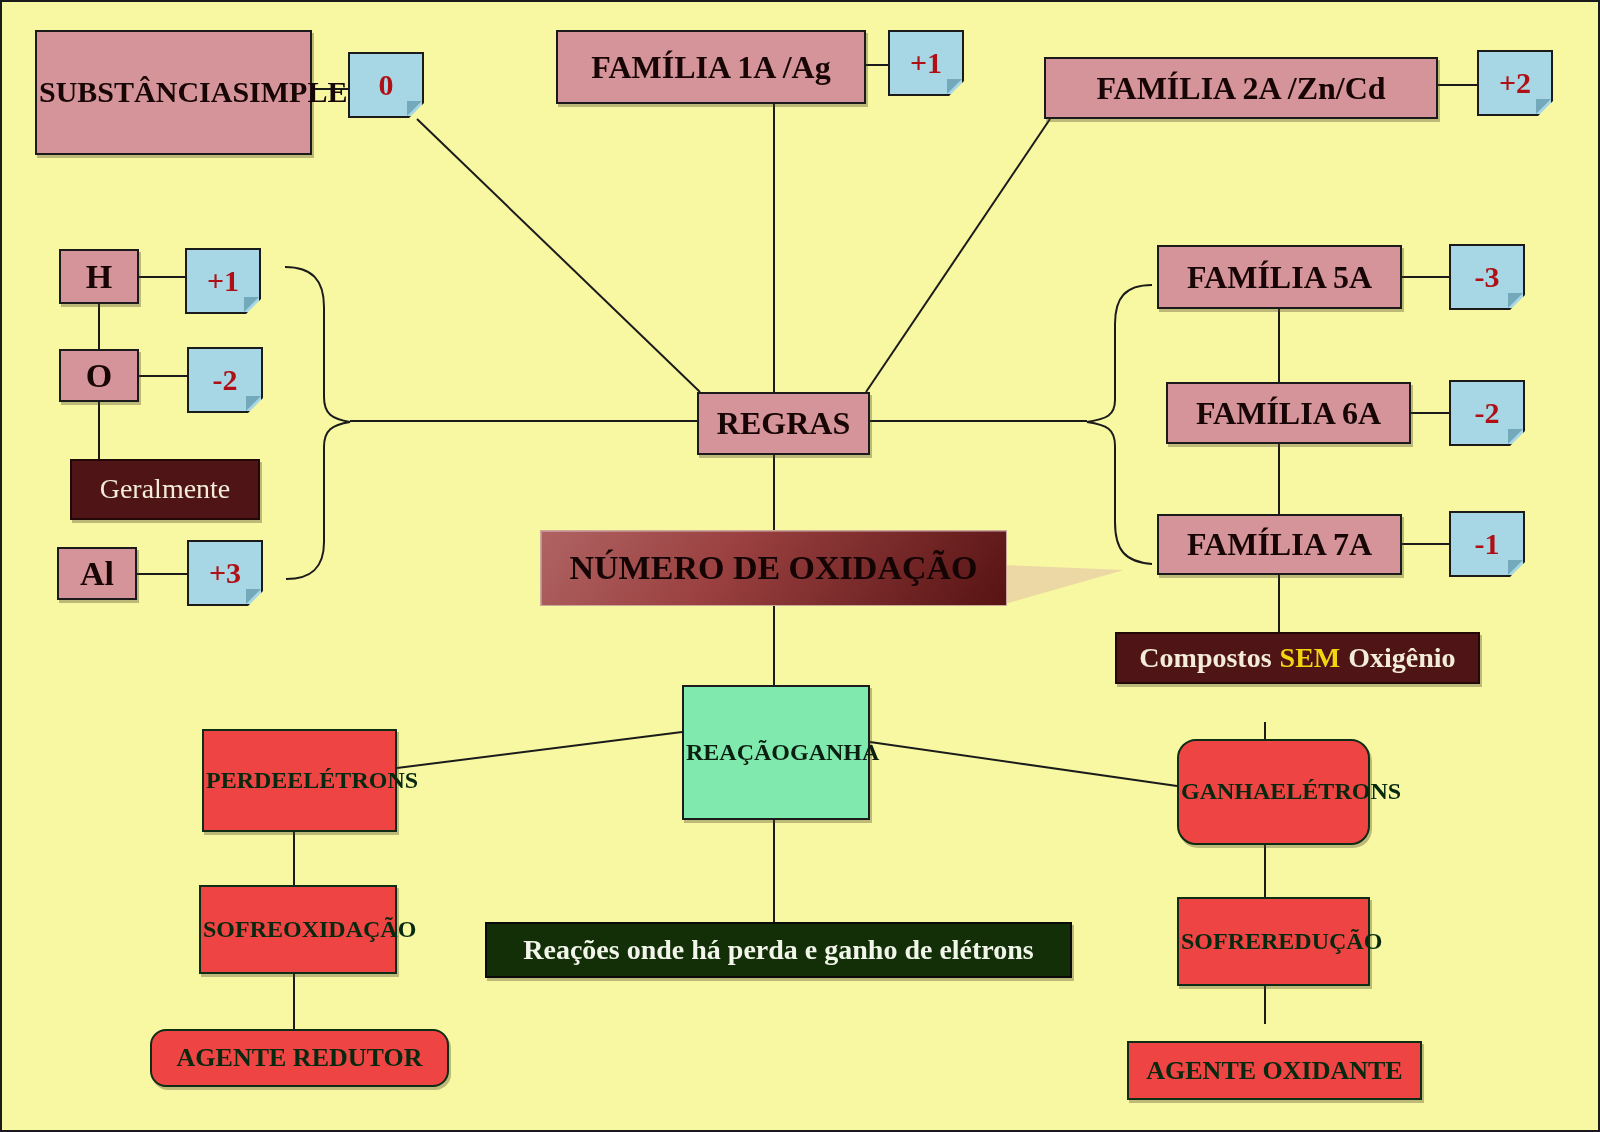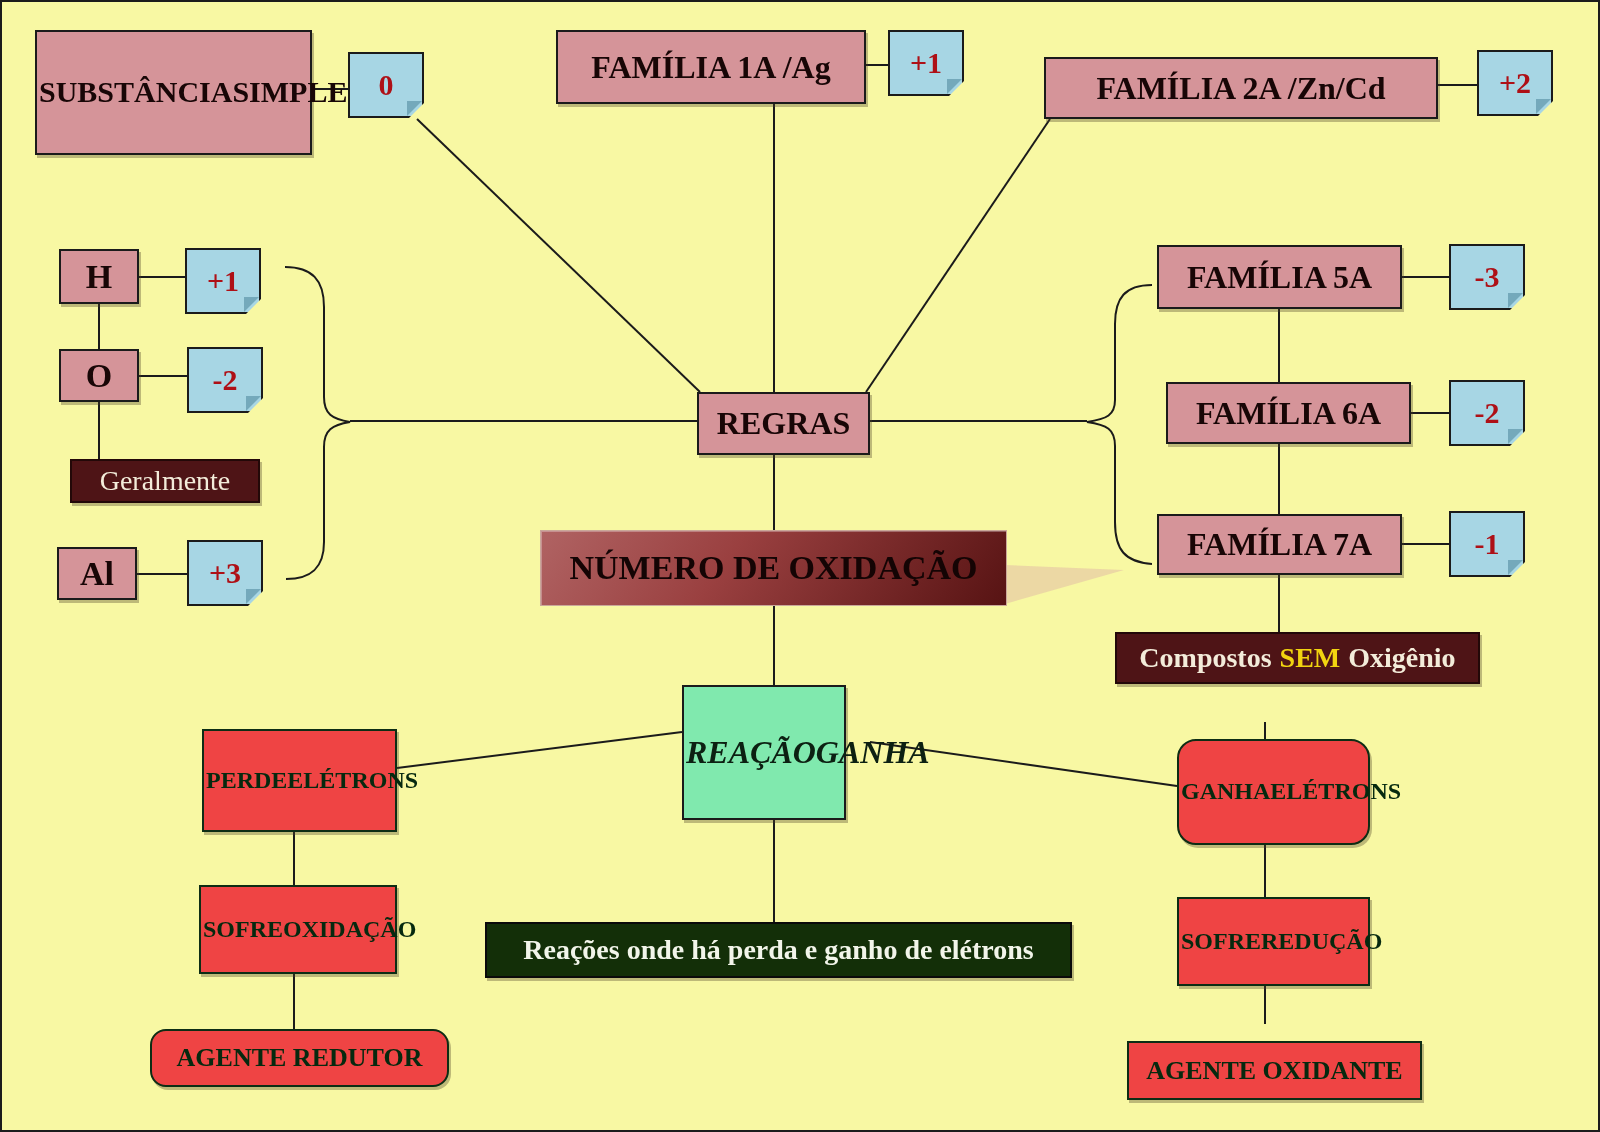--- a/index.html
+++ b/index.html
@@ -120,21 +120,21 @@
     <span>+1</span>
   </div>
 
   <div class="box pink" style="left:57px;top:347px;width:80px;height:53px;font-size:34px;">
     <span>O</span>
   </div>
   <div class="note" style="left:185px;top:345px;width:76px;height:66px;">
     <span>-2</span>
   </div>
 
-  <div class="box maroon geral" style="left:68px;top:457px;width:190px;height:44px;font-size:28px;">
+  <div class="box maroon geral" style="left:68px;top:457px;width:190px;height:61px;font-size:28px;">
     <span>Geralmente</span>
   </div>
 
   <div class="box pink" style="left:55px;top:545px;width:80px;height:53px;font-size:34px;">
     <span>Al</span>
   </div>
   <div class="note" style="left:185px;top:538px;width:76px;height:66px;">
     <span>+3</span>
   </div>
 
@@ -166,21 +166,21 @@
   <div class="note" style="left:1447px;top:509px;width:76px;height:66px;">
     <span>-1</span>
   </div>
 
   <div class="box maroon" style="left:1113px;top:630px;width:365px;height:52px;font-size:28px;justify-content:center;">
     <span>Compostos</span>
     <span class="hl">SEM</span>
     <span>Oxigênio</span>
   </div>
 
-  <div class="box mint two" style="left:680px;top:683px;width:164px;height:135px;font-size:32px;font-style:italic;">
+  <div class="box mint two" style="left:680px;top:683px;width:188px;height:135px;font-size:24px;">
     <span>REAÇÃO</span>
     <span>GANHA</span>
   </div>
 
   <div class="box green two" style="left:200px;top:727px;width:195px;height:103px;font-size:24px;">
     <span>PERDE</span>
     <span>ELÉTRONS</span>
   </div>
   <div class="box green two" style="left:197px;top:883px;width:198px;height:89px;font-size:24px;">
     <span>SOFRE</span>

